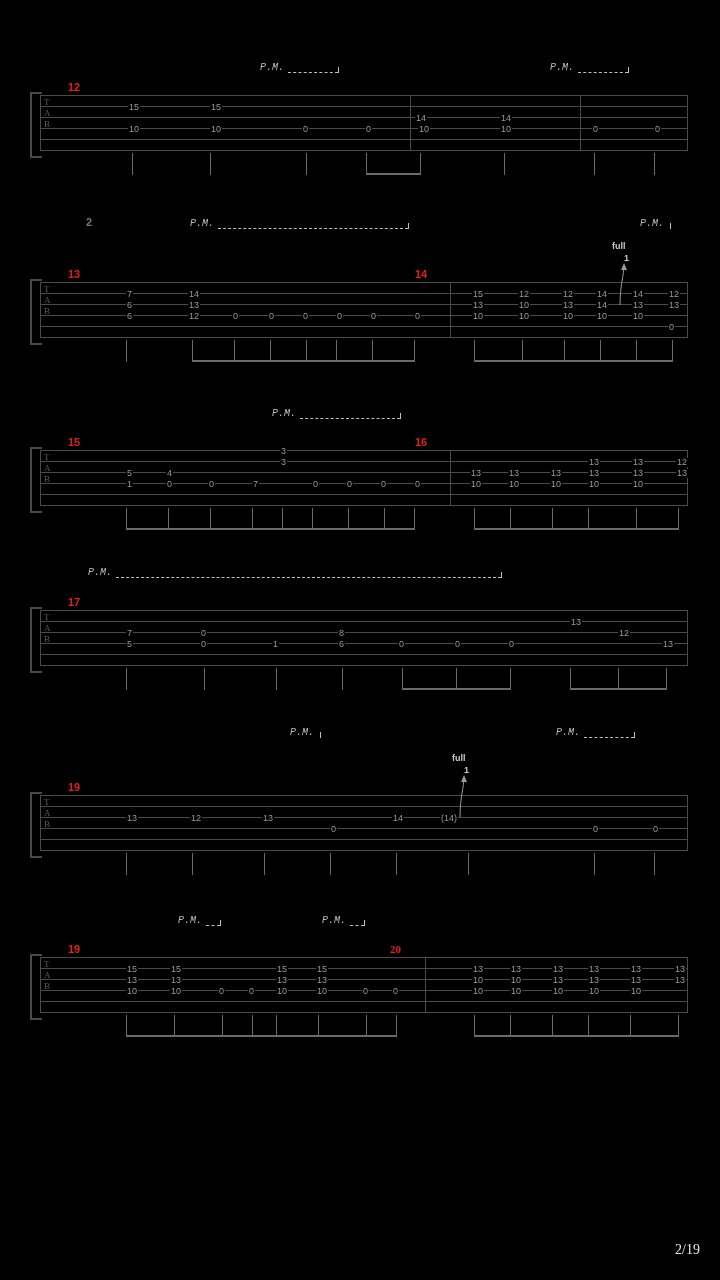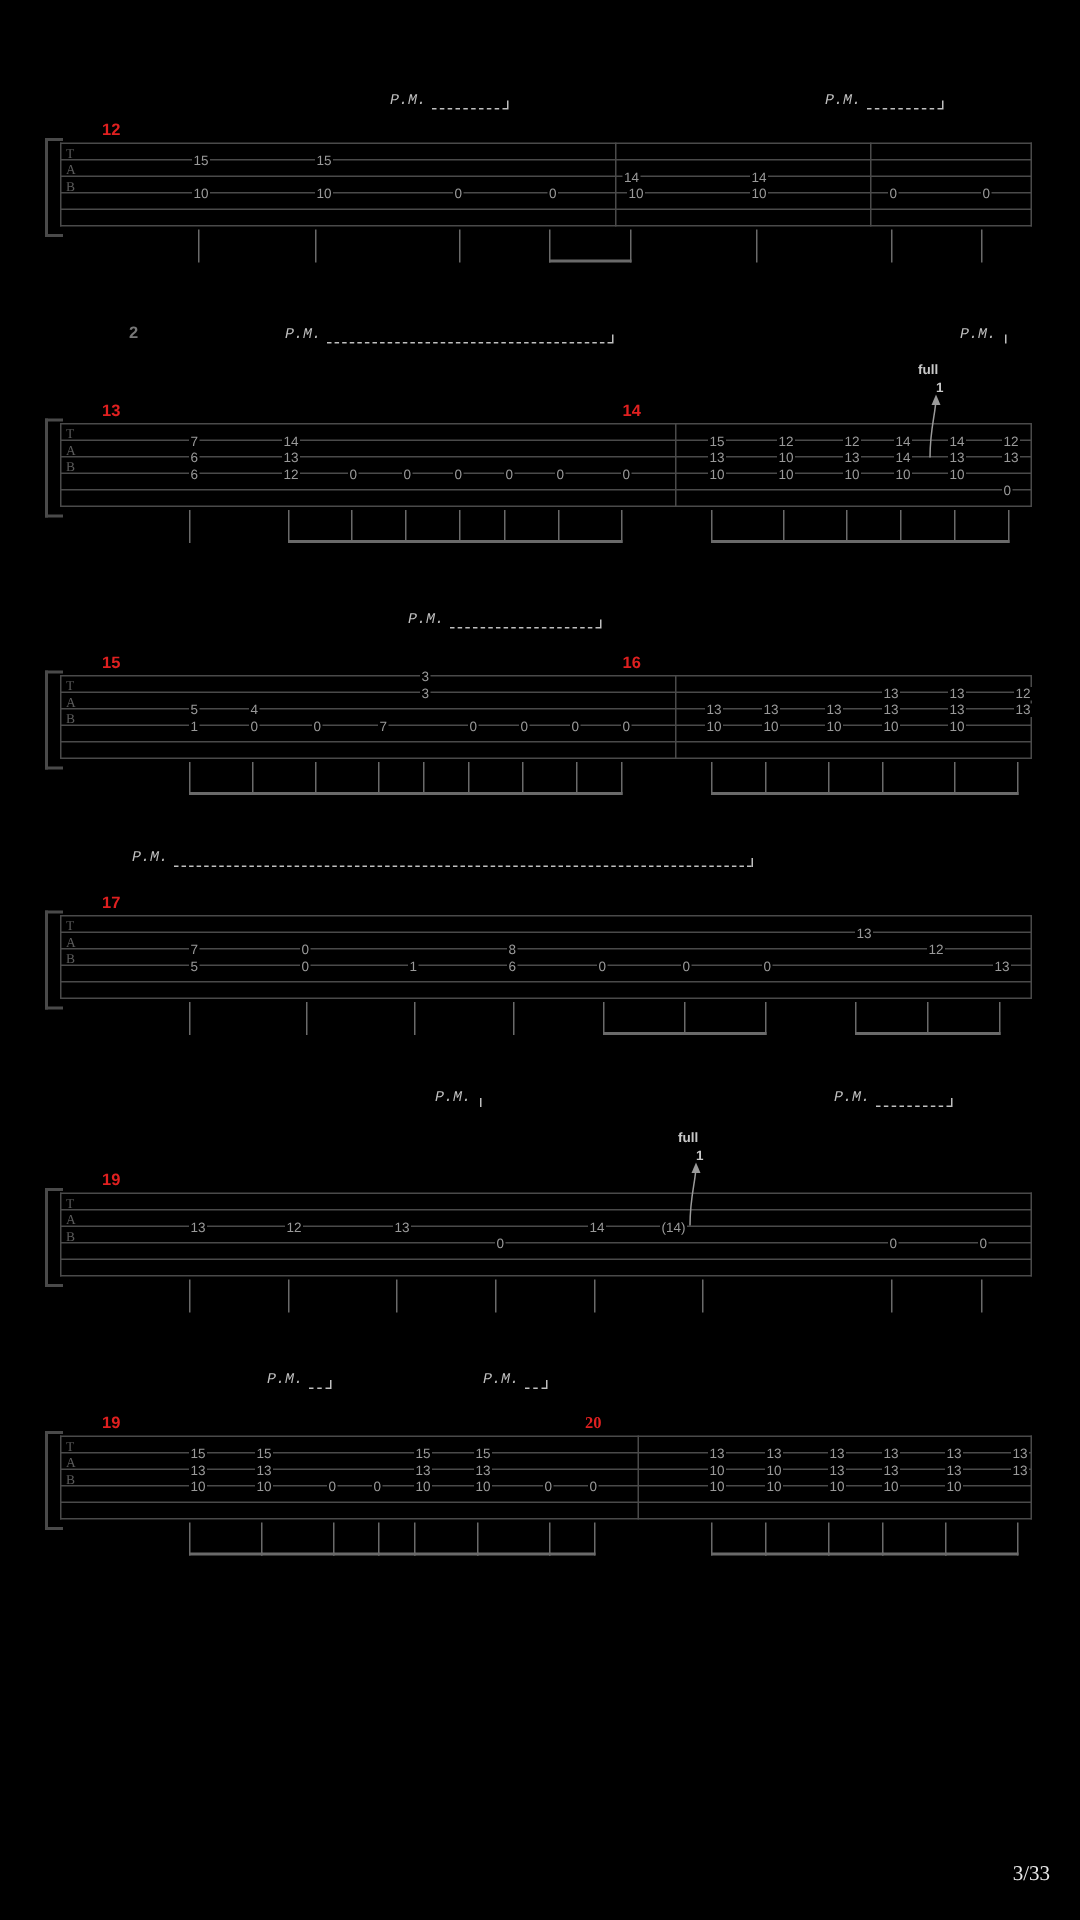--- a/index.html
+++ b/index.html
@@ -436,14 +436,14 @@
         <div class="beam" style="left: 276px; top: 78px; width: 43px;"></div>
         <div class="beam" style="left: 318px; top: 78px; width: 49px;"></div>
         <div class="beam" style="left: 366px; top: 78px; width: 31px;"></div>
         <div class="beam" style="left: 474px; top: 78px; width: 37px;"></div>
         <div class="beam" style="left: 510px; top: 78px; width: 43px;"></div>
         <div class="beam" style="left: 552px; top: 78px; width: 37px;"></div>
         <div class="beam" style="left: 588px; top: 78px; width: 43px;"></div>
         <div class="beam" style="left: 630px; top: 78px; width: 49px;"></div>
       </div>
     </div>
-  <div class="pagenum">3/33</div>
+  <div class="pagenum">2/19</div>
 </div>
 
 </body></html>

